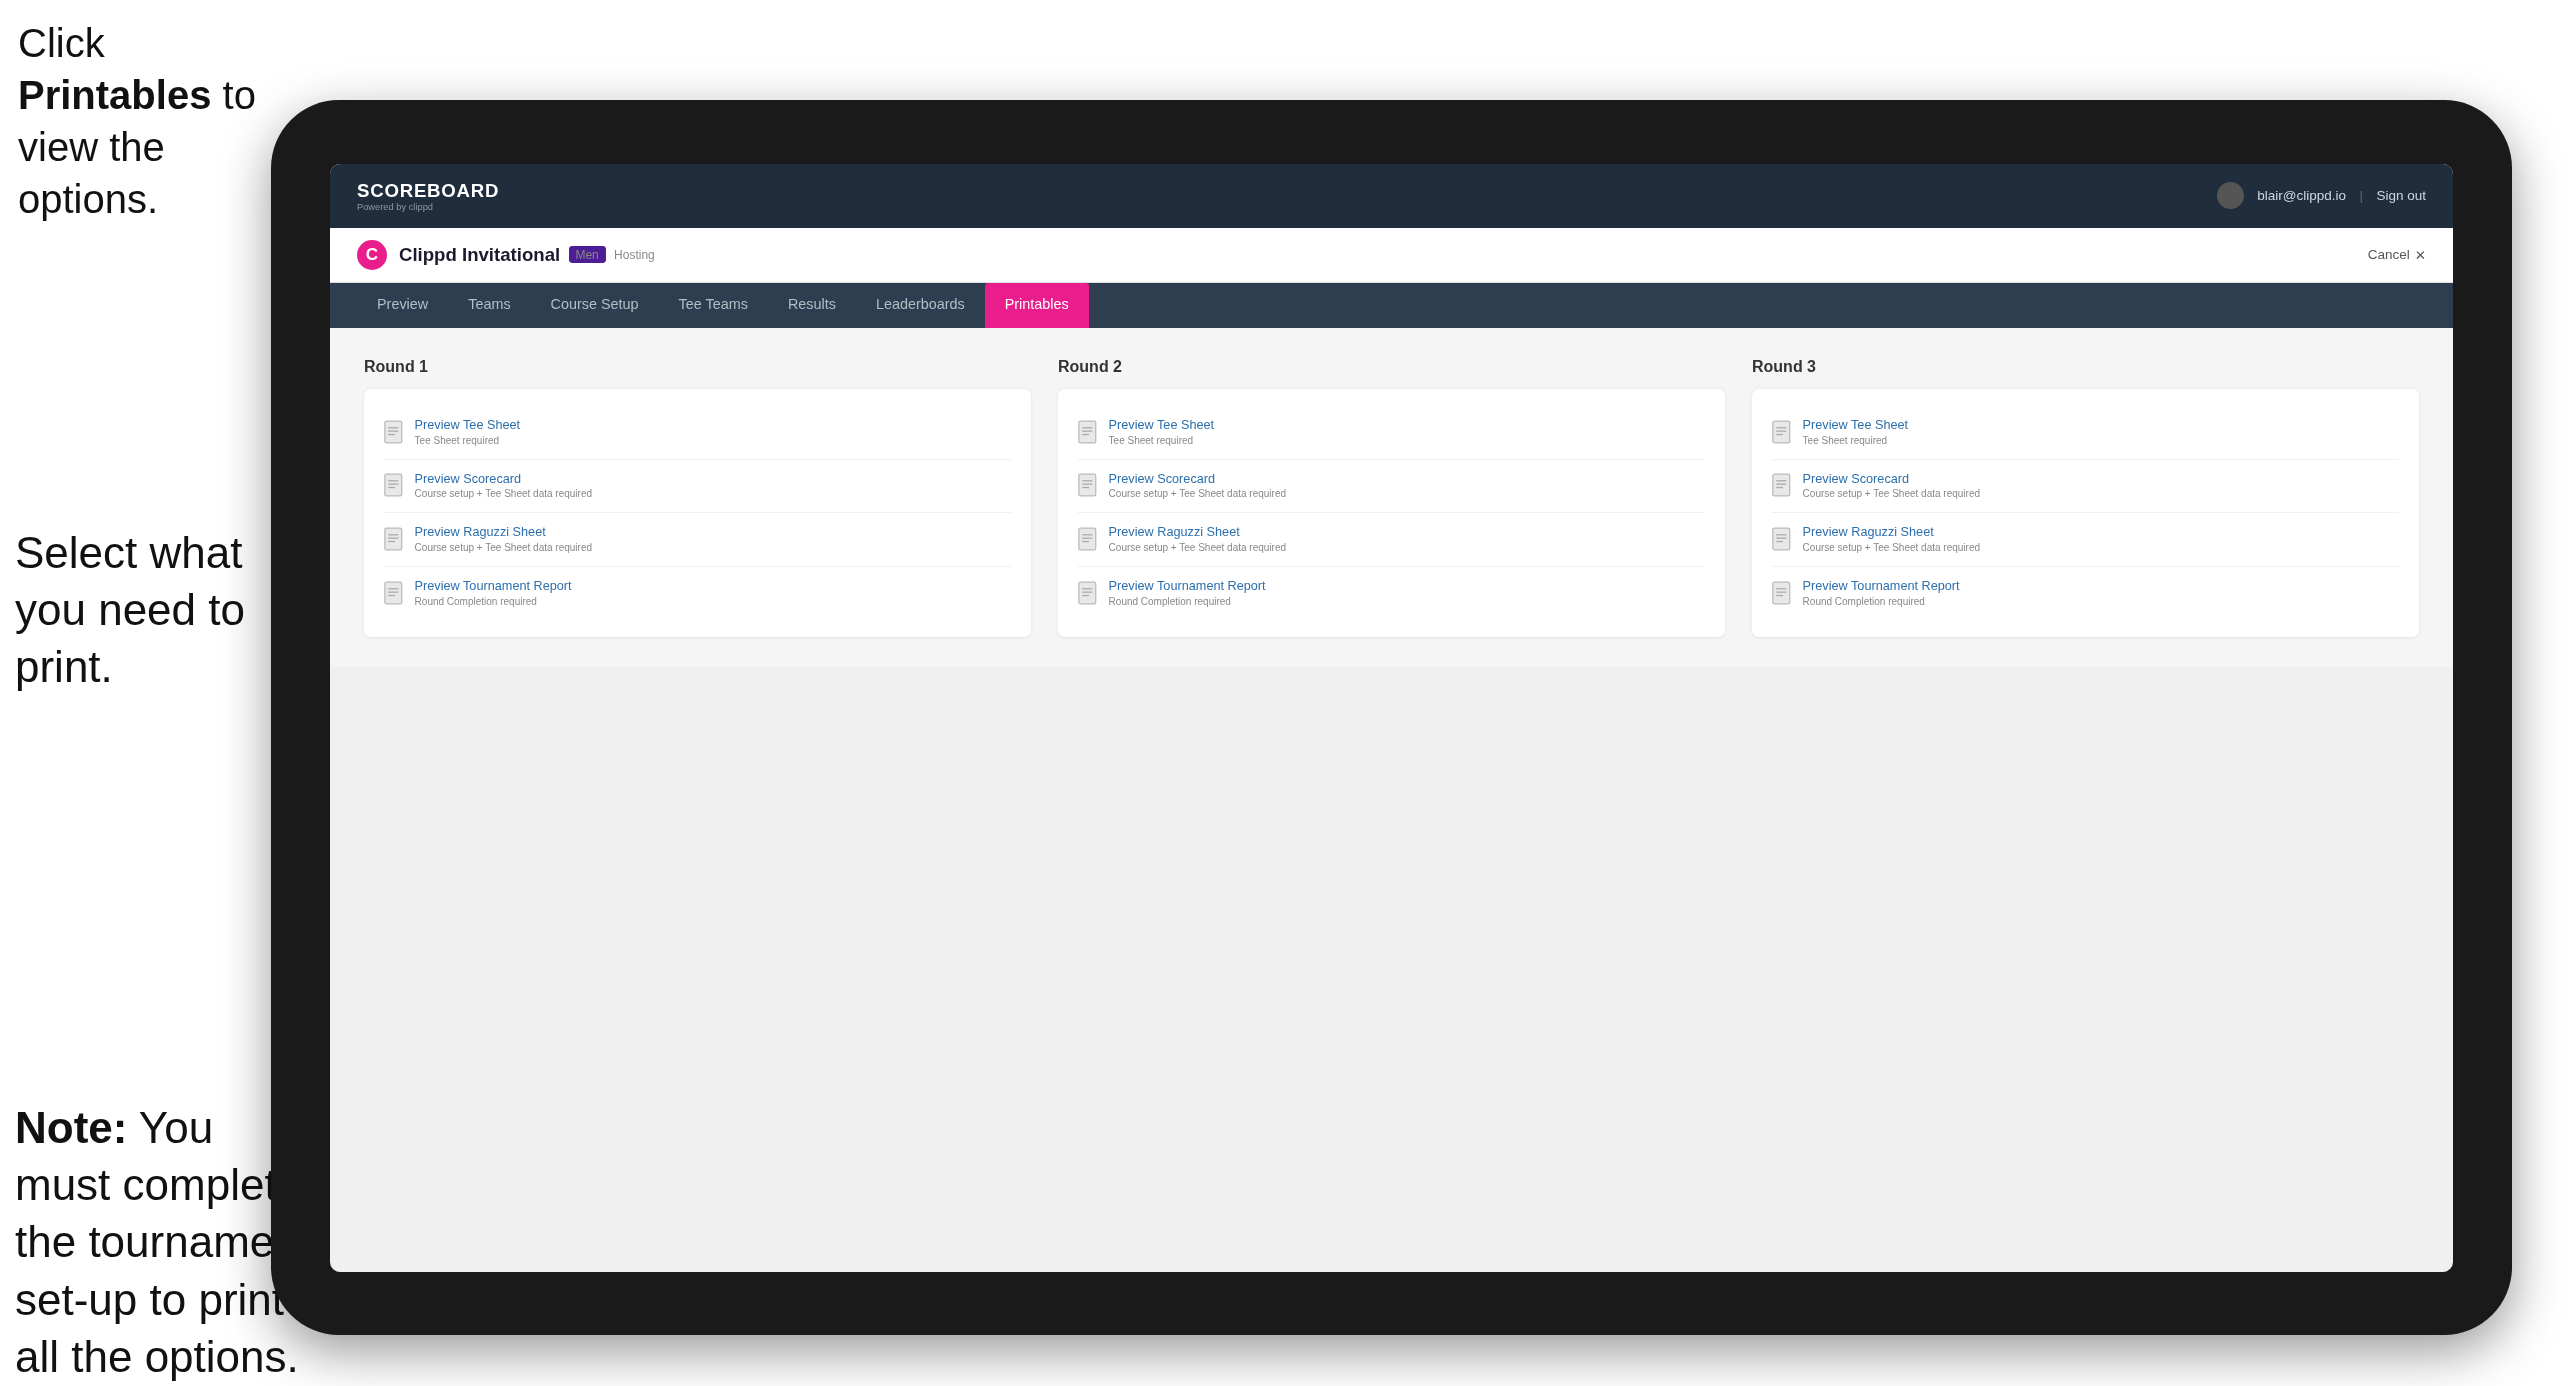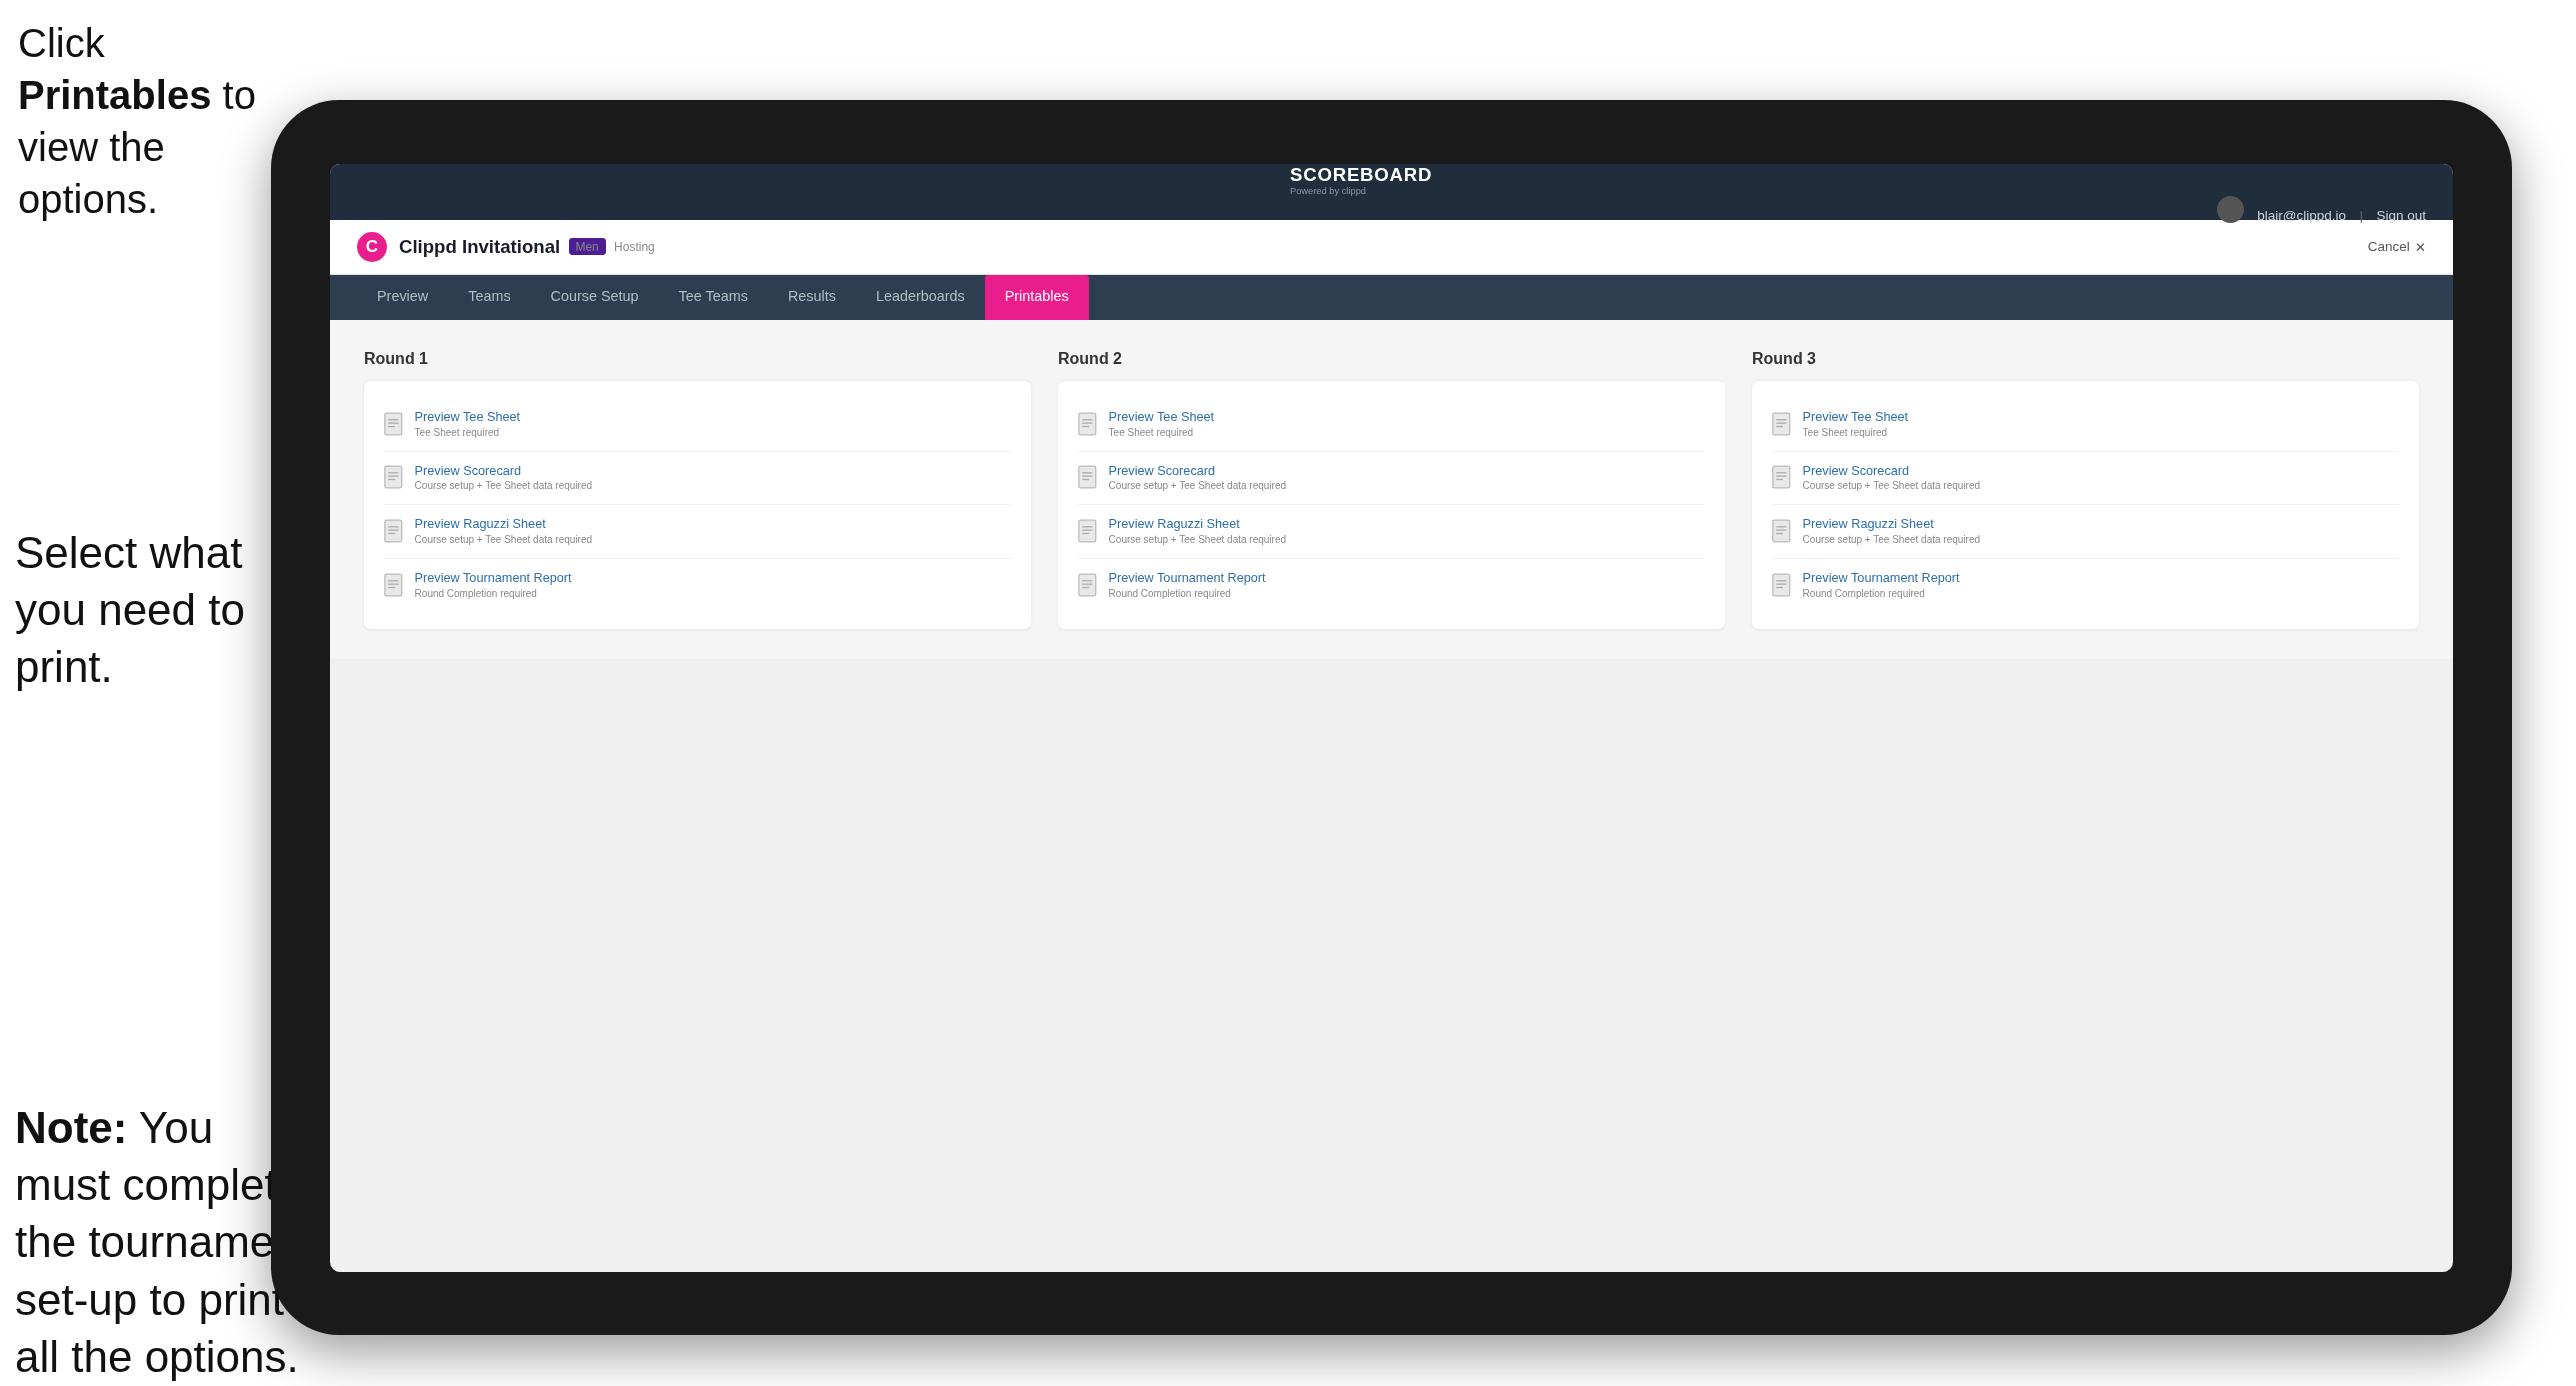--- a/index.html
+++ b/index.html
@@ -74,26 +74,25 @@
       height: 1108px;
       background: #f0f0f0;
       border-radius: 10px;
       overflow: hidden;
       position: relative;
     }
 
     
     .top-nav {
       background: #1f2d3d;
-      height: 56px;
+      height: 64px;
       display: flex;
       align-items: center;
       padding: 0 27px;
       gap: 0;
-      flex-direction: column;
     }
 
     .logo-area {
       display: flex;
       flex-direction: column;
       margin-right: 34px;
       min-width: 169px;
     }
     .logo-title {
       font-size: 18.6px;
@@ -120,21 +119,21 @@
       display: flex;
       align-items: center;
       cursor: pointer;
       text-transform: uppercase;
       letter-spacing: 0.4px;
     }
     .top-nav-link.active { color: #ffffff; border-bottom: 2.5px solid #e91e8c; }
 
     .top-nav-right {
       display: flex;
-      align-items: flex-end;
+      align-items: center;
       gap: 13.5px;
       margin-left: auto;
     }
     .user-dot {
       width: 27px;
       height: 27px;
       background: #555;
       border-radius: 50%;
     }
     .top-nav-user {

